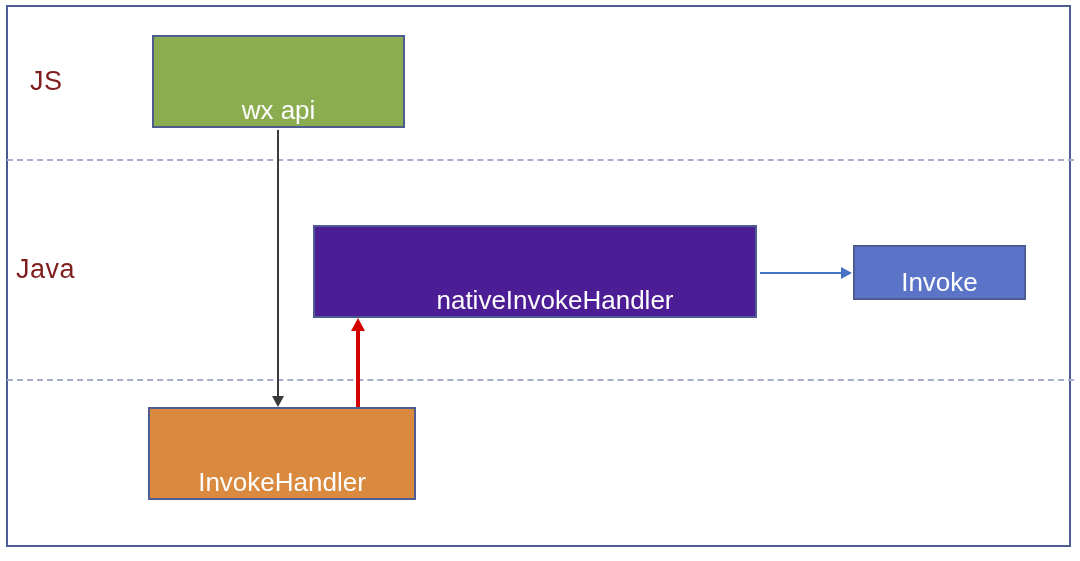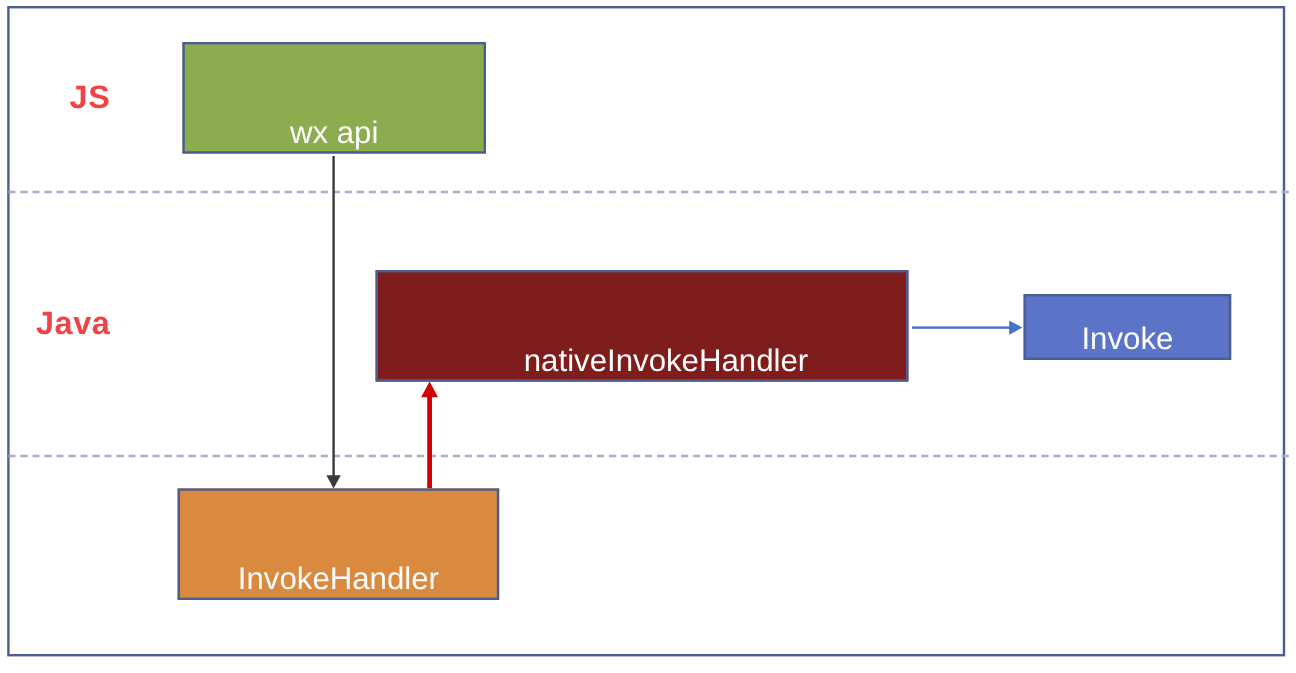--- a/index.html
+++ b/index.html
@@ -29,24 +29,23 @@
     position: absolute;
     left: 7px;
     width: 1067px;
     height: 0;
     border-top: 2px dashed #a7aecb;
   }
   .divider.d1 { top: 159px; }
   .divider.d2 { top: 379px; }
   .layer-label {
     position: absolute;
-    color: #ef4444;
-    font-weight: bold;
+    color: #7f1d1d;
+    font-weight: normal;
     font-size: 27px;
-    text-align: center;
     letter-spacing: 0.5px;
   }
   .label-js   { left: 30px; top: 66px;  width: 90px;  }
   .label-java { left: 16px; top: 254px; width: 90px;  }
   .label-c    { left: 20px; top: 440px; width: 120px; }
   .node {
     position: absolute;
     box-sizing: border-box;
     border: 2px solid #4d5d92;
     display: flex;
@@ -109,21 +108,21 @@
   <div class="line line-red" style="background-color: rgb(212, 0, 0);"></div>
   <div class="arrowhead head-red" style="border-bottom-color: rgb(212, 0, 0);"></div>
 
   <div class="line line-blue" style="background-color: rgb(68, 114, 196);"></div>
   <div class="arrowhead head-blue" style="border-left-color: rgb(68, 114, 196);"></div>
 
   <div class="node node-wxapi" style="background-color: rgb(139, 173, 79); border-color: rgb(77, 93, 146);">
     <span>wx api</span>
   </div>
 
-  <div class="node node-native" style="background-color: #7f1d1d; border-color: rgb(77, 93, 146); padding-left: 40px;">
+  <div class="node node-native" style="background-color: #4c1d95; border-color: rgb(77, 93, 146); padding-left: 40px;">
     <span>nativeInvokeHandler</span>
   </div>
 
   <div class="node node-invoke" style="background-color: rgb(91, 116, 200); border-color: rgb(77, 93, 146);">
     <span>Invoke</span>
   </div>
 
   <div class="node node-handler" style="background-color: rgb(217, 138, 62); border-color: rgb(77, 93, 146);">
     <span>InvokeHandler</span>
   </div>

